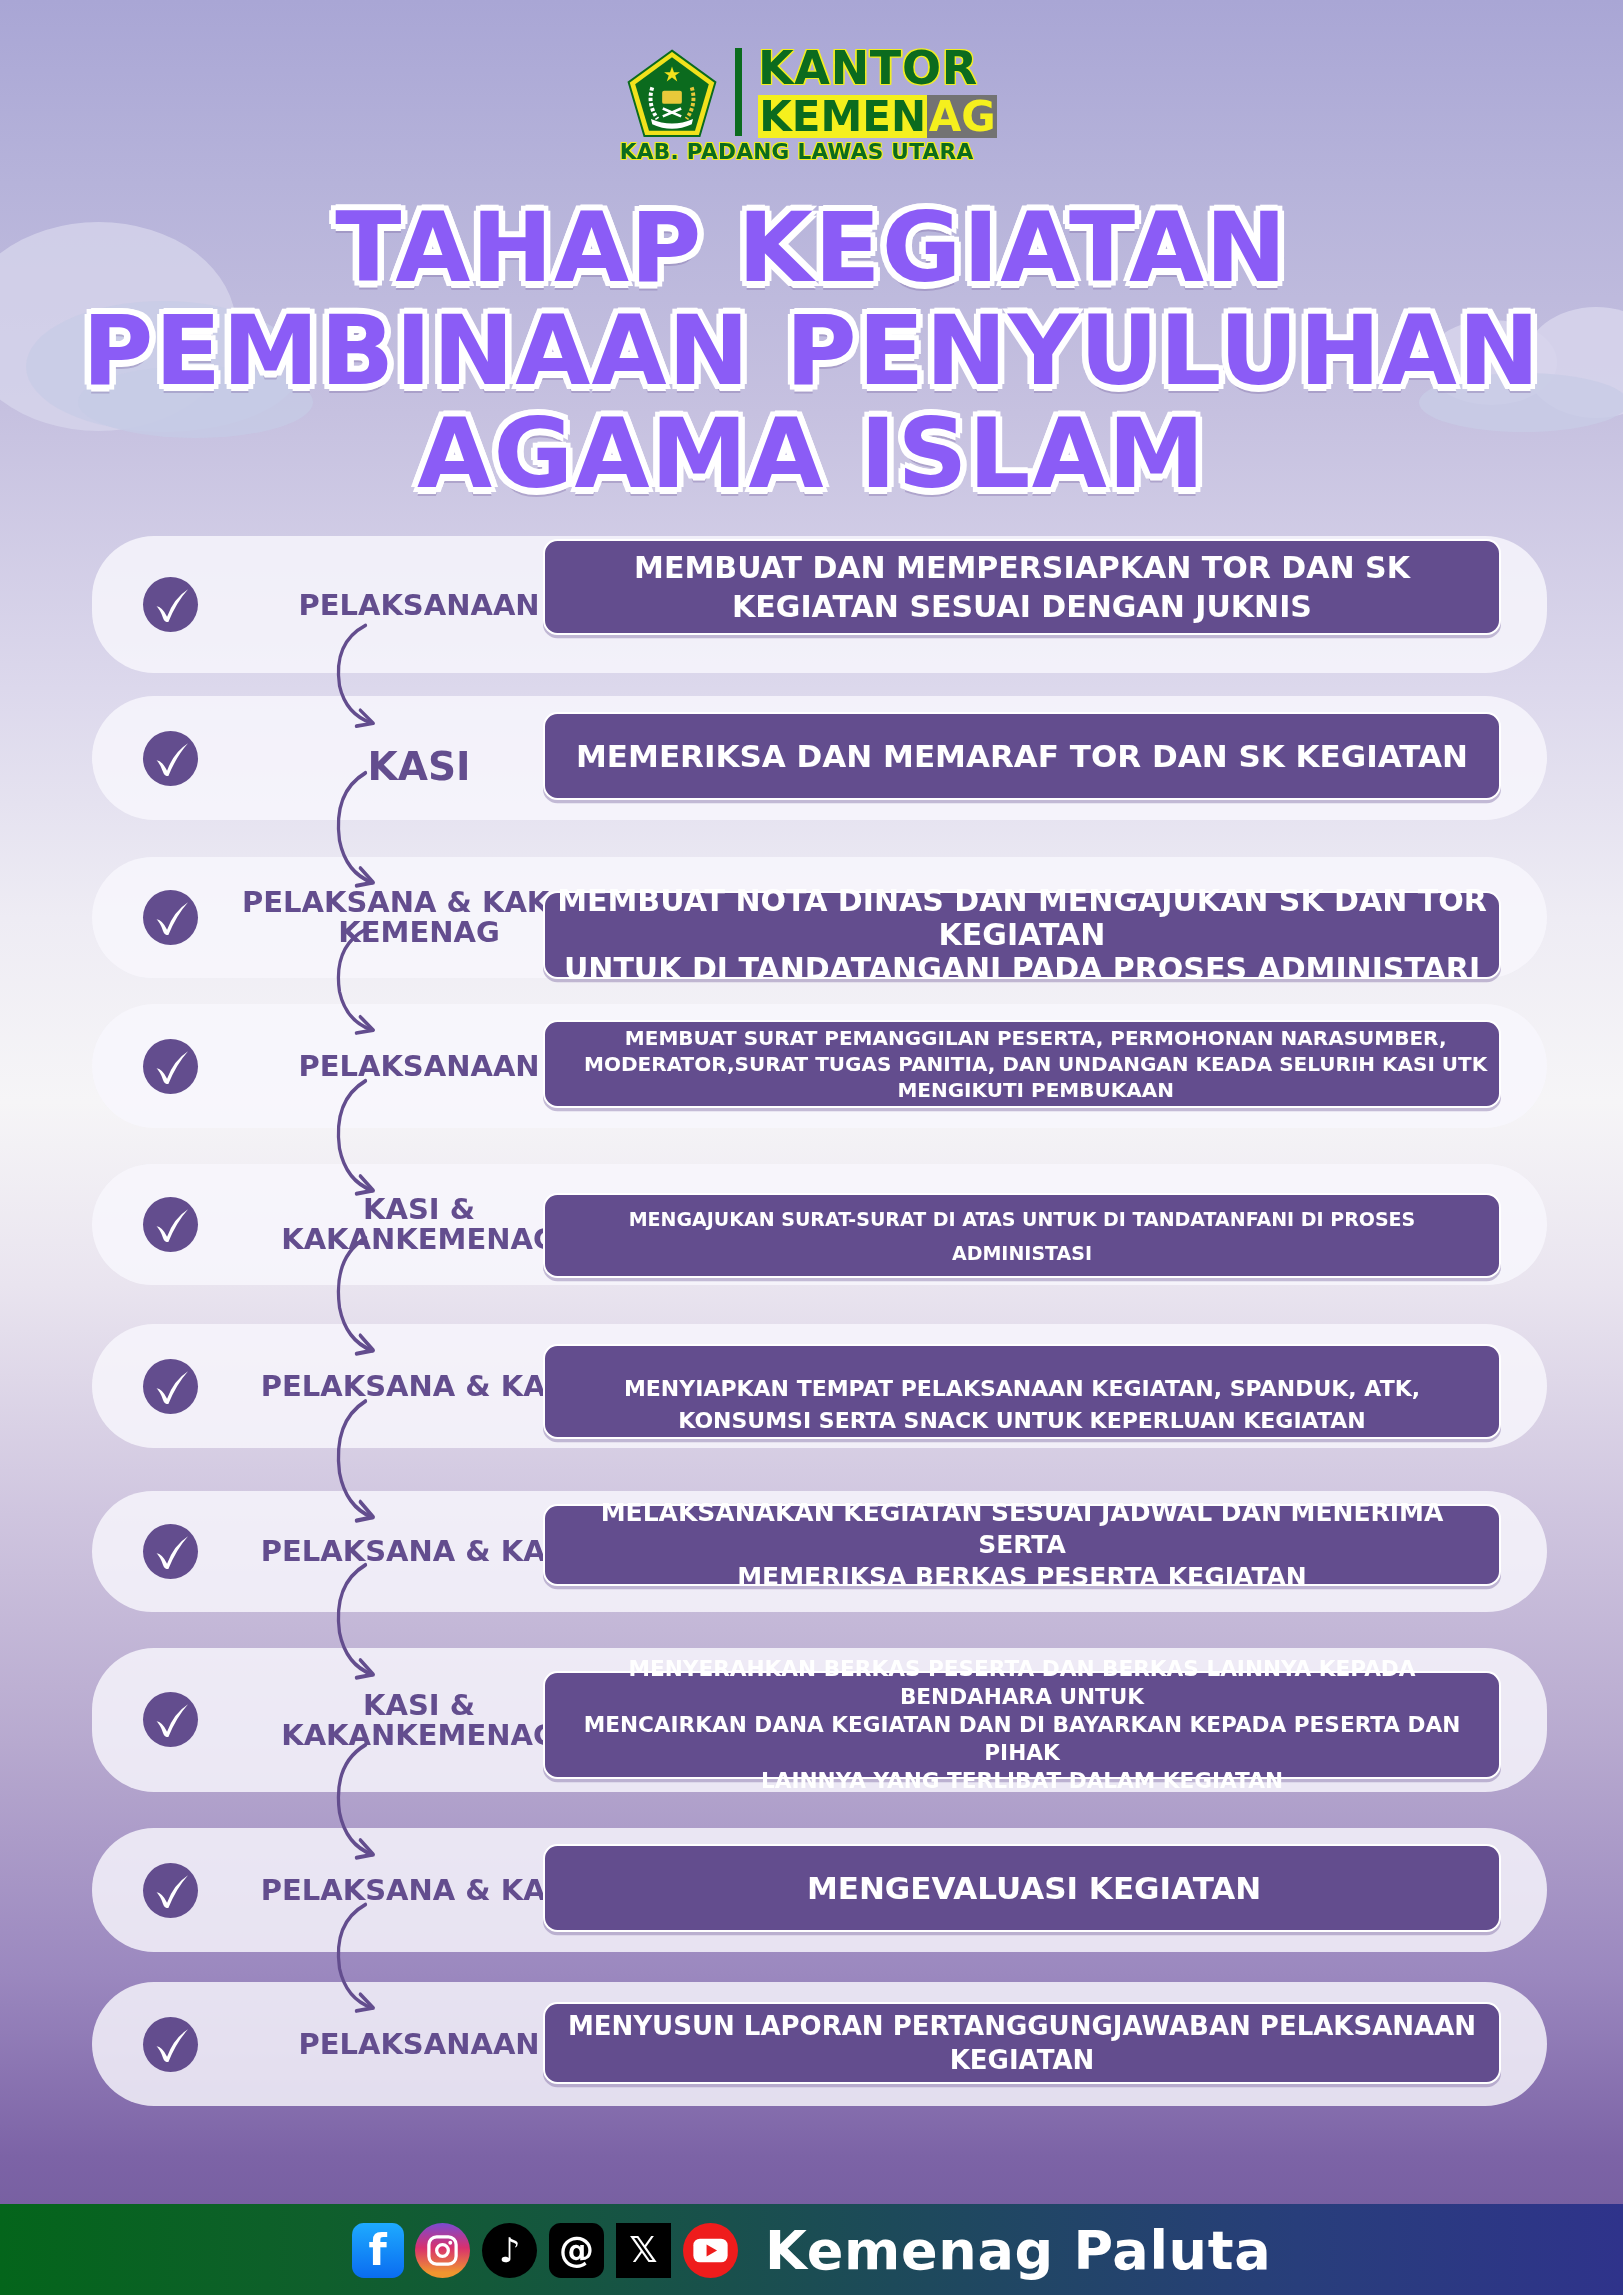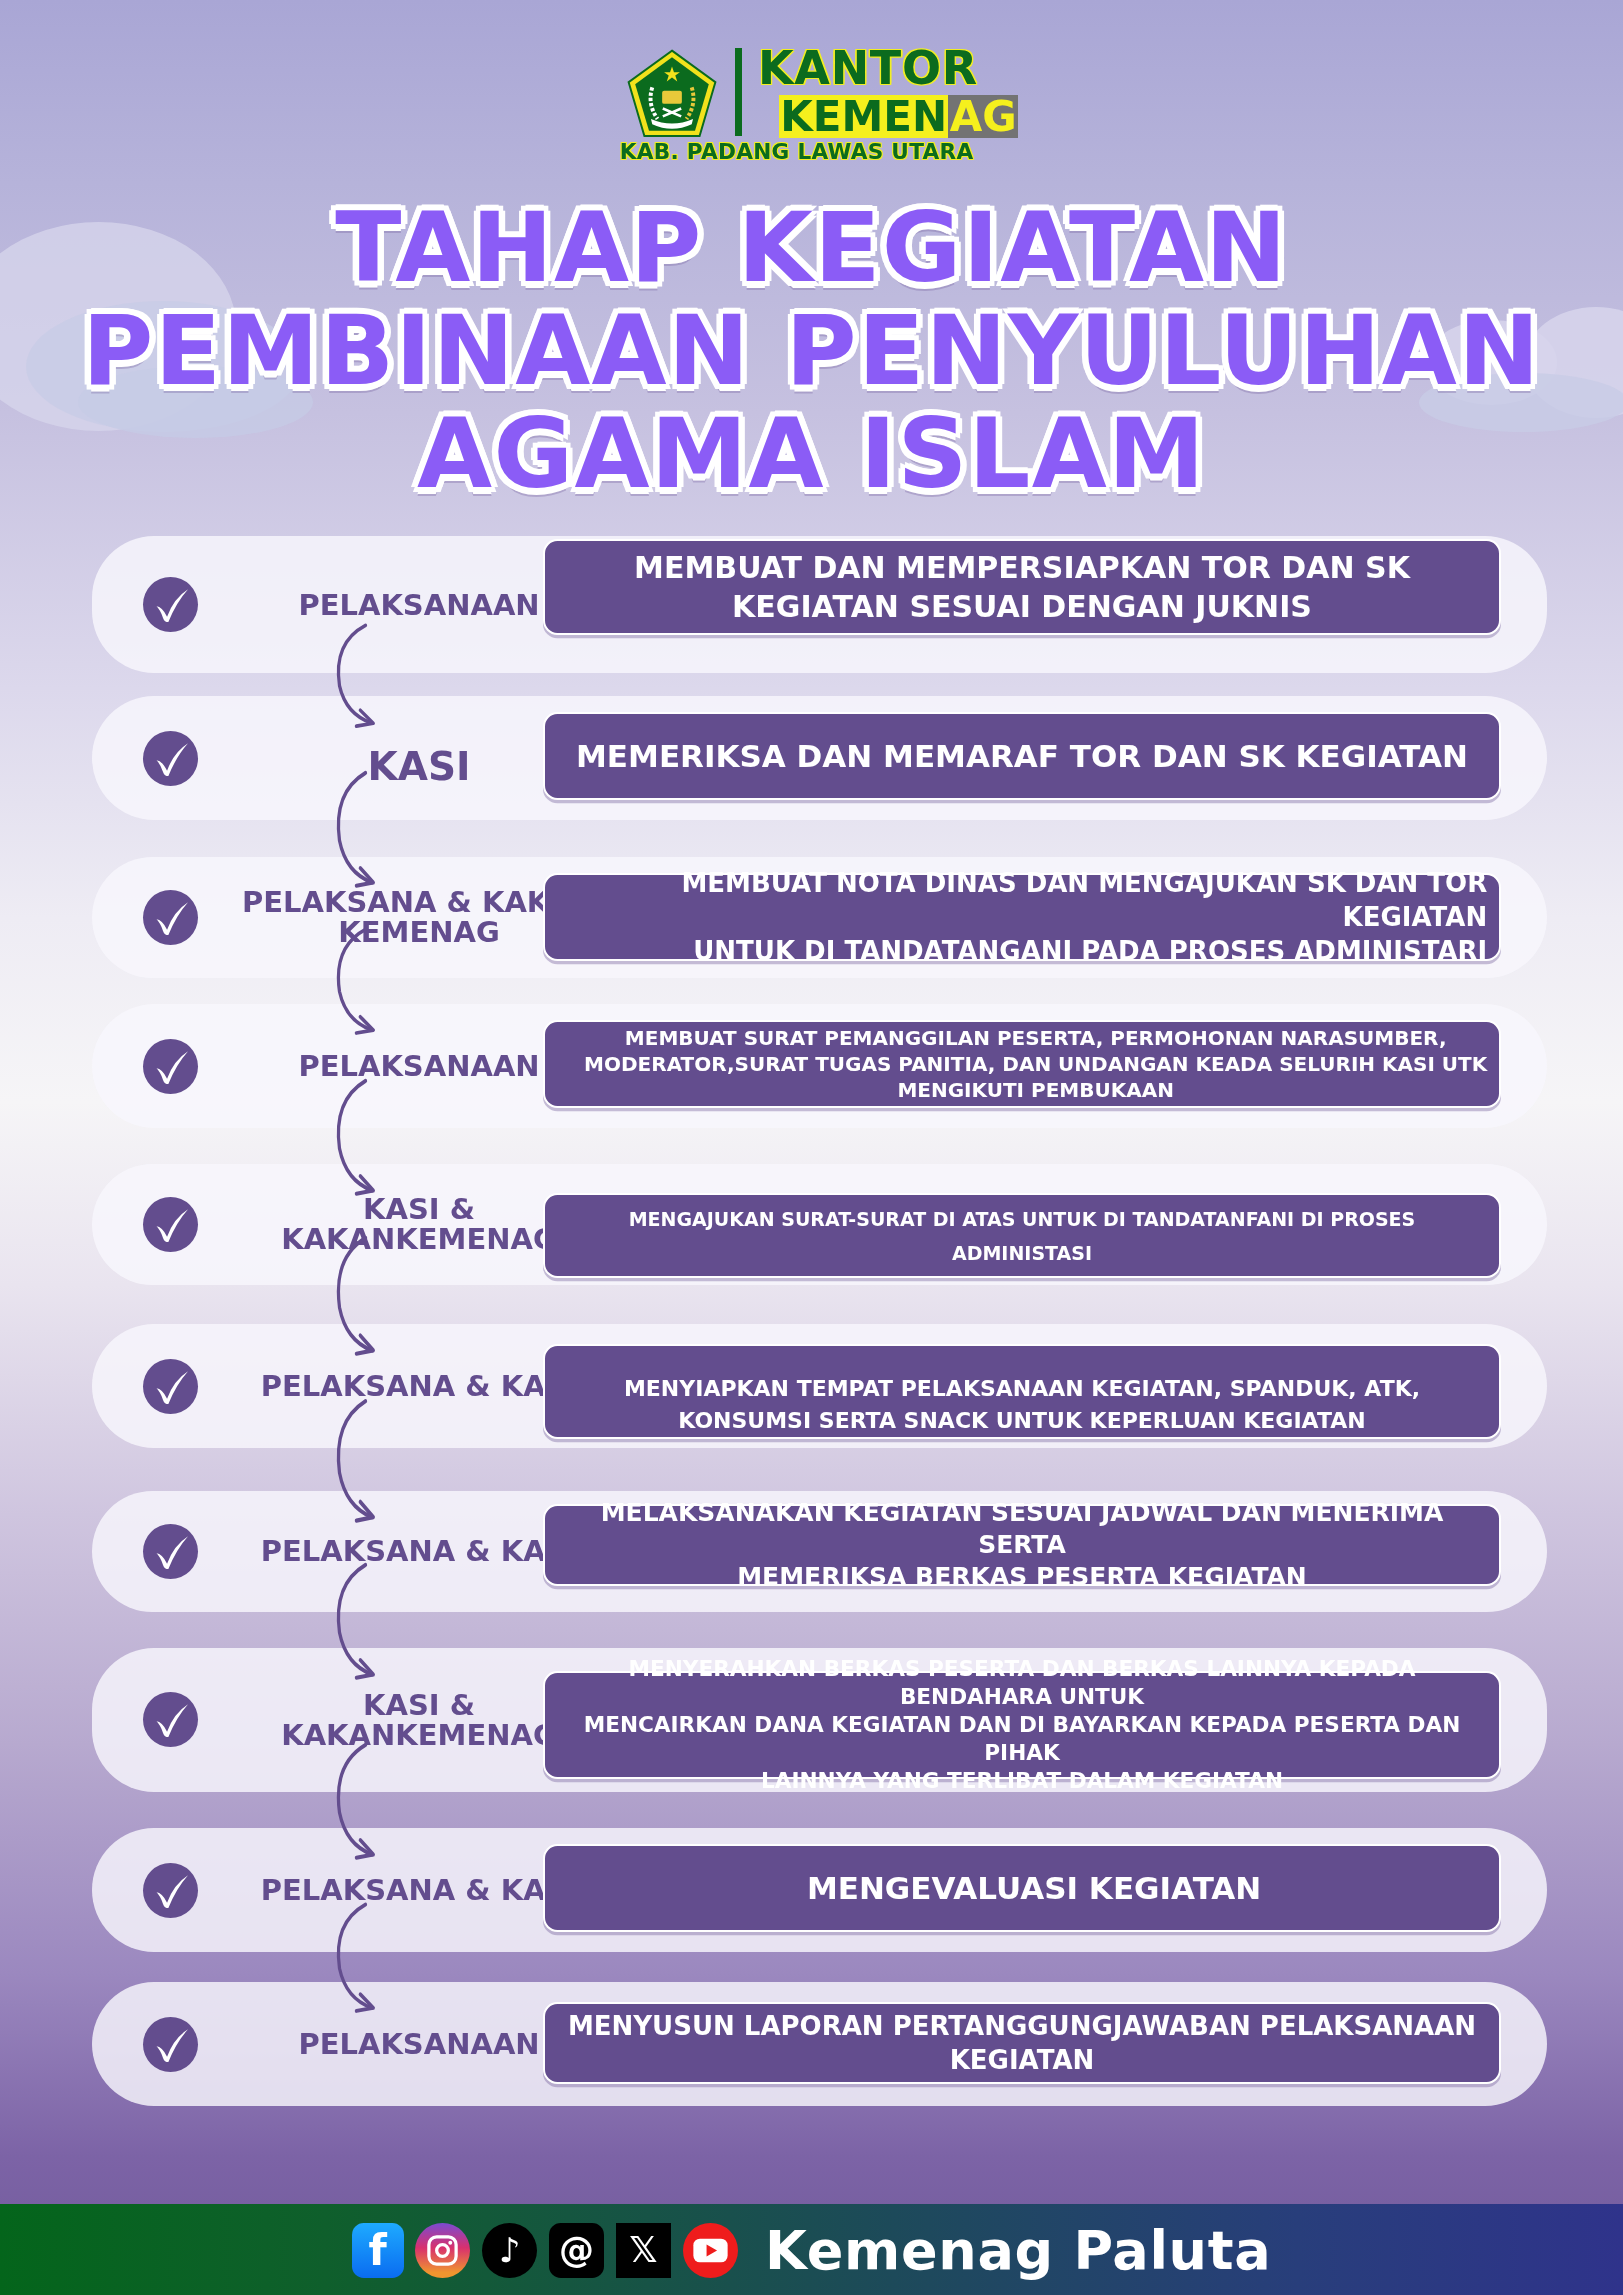--- a/index.html
+++ b/index.html
@@ -24,21 +24,21 @@
   .logo-wrap { position: absolute; left: 621px; top: 41px; width: 379px; height: 131px; }
   .emblem { position: absolute; left: 5.2px; top: 6.5px; width: 92px; height: 92px; }
   .logo-divider { position: absolute; left: 114px; top: 6.5px; width: 6.5px; height: 88px; background: #0b6b1e; }
   .logo-kantor {
     position: absolute; left: 137px; top: 1.3px; font-size: 46px; font-weight: bold; color: #0b6b1e;
     letter-spacing: 0.7px; line-height: 52px;
     text-shadow: -1.3px -1.3px 0 #f2ee23, 1.3px -1.3px 0 #f2ee23, -1.3px 1.3px 0 #f2ee23, 1.3px 1.3px 0 #f2ee23;
   }
   .logo-kemenag { position: absolute; left: 137px; top: 54px; height: 43px; display: flex; }
   .logo-kemenag span { font-size: 42px; font-weight: bold; line-height: 43px; padding: 0 1.3px; }
-  .logo-kemenag .kem { background: #f5f01d; color: #0b6b1e; margin-left: 21px; }
+  .logo-kemenag .kem { background: #f5f01d; color: #0b6b1e; }
   .logo-kemenag .ag { background: #737373; color: #f5f01d; }
   .logo-sub {
     position: absolute; left: -1.3px; top: 98px; width: 392px; font-size: 21.6px; font-weight: bold;
     color: #0b6b1e; white-space: nowrap; letter-spacing: 0.3px;
     text-shadow: -1px -1px 0 #f2ee23, 1px -1px 0 #f2ee23, -1px 1px 0 #f2ee23, 1px 1px 0 #f2ee23;
   }
 
   
   .title {
     position: absolute; left: 0; top: 196px; width: 1623px; text-align: center;
@@ -162,21 +162,21 @@
     <div class="row" style="top: 857px; height: 121px;">
       <div class="check" style="top: 33px;">
         <svg viewBox="0 0 64 64">
           <path d="M10,34 Q18,34 26,50 Q36,22 58,8 Q40,28 28,58 Q22,58 20,52 Q16,40 10,34 Z" fill="#fff"></path>
         </svg>
       </div>
       <div class="role" style="top: 30px; line-height: 30px;">
         <div>PELAKSANA &amp; KAKAN</div>
         <div>KEMENAG</div>
       </div>
-      <div class="box" style="top: 16px; height: 88px; font-size: 26px; line-height: 34px; text-align: right;">
+      <div class="box" style="top: 34px; height: 88px; font-size: 30px; line-height: 34px;">
         <div>
           <span>MEMBUAT NOTA DINAS DAN MENGAJUKAN SK DAN TOR KEGIATAN</span>
           <span>UNTUK DI TANDATANGANI PADA PROSES ADMINISTARI</span>
         </div>
       </div>
     </div>
     <div class="row" style="top: 1004px; height: 124px;">
       <div class="check" style="top: 35px;">
         <svg viewBox="0 0 64 64">
           <path d="M10,34 Q18,34 26,50 Q36,22 58,8 Q40,28 28,58 Q22,58 20,52 Q16,40 10,34 Z" fill="#fff"></path>

